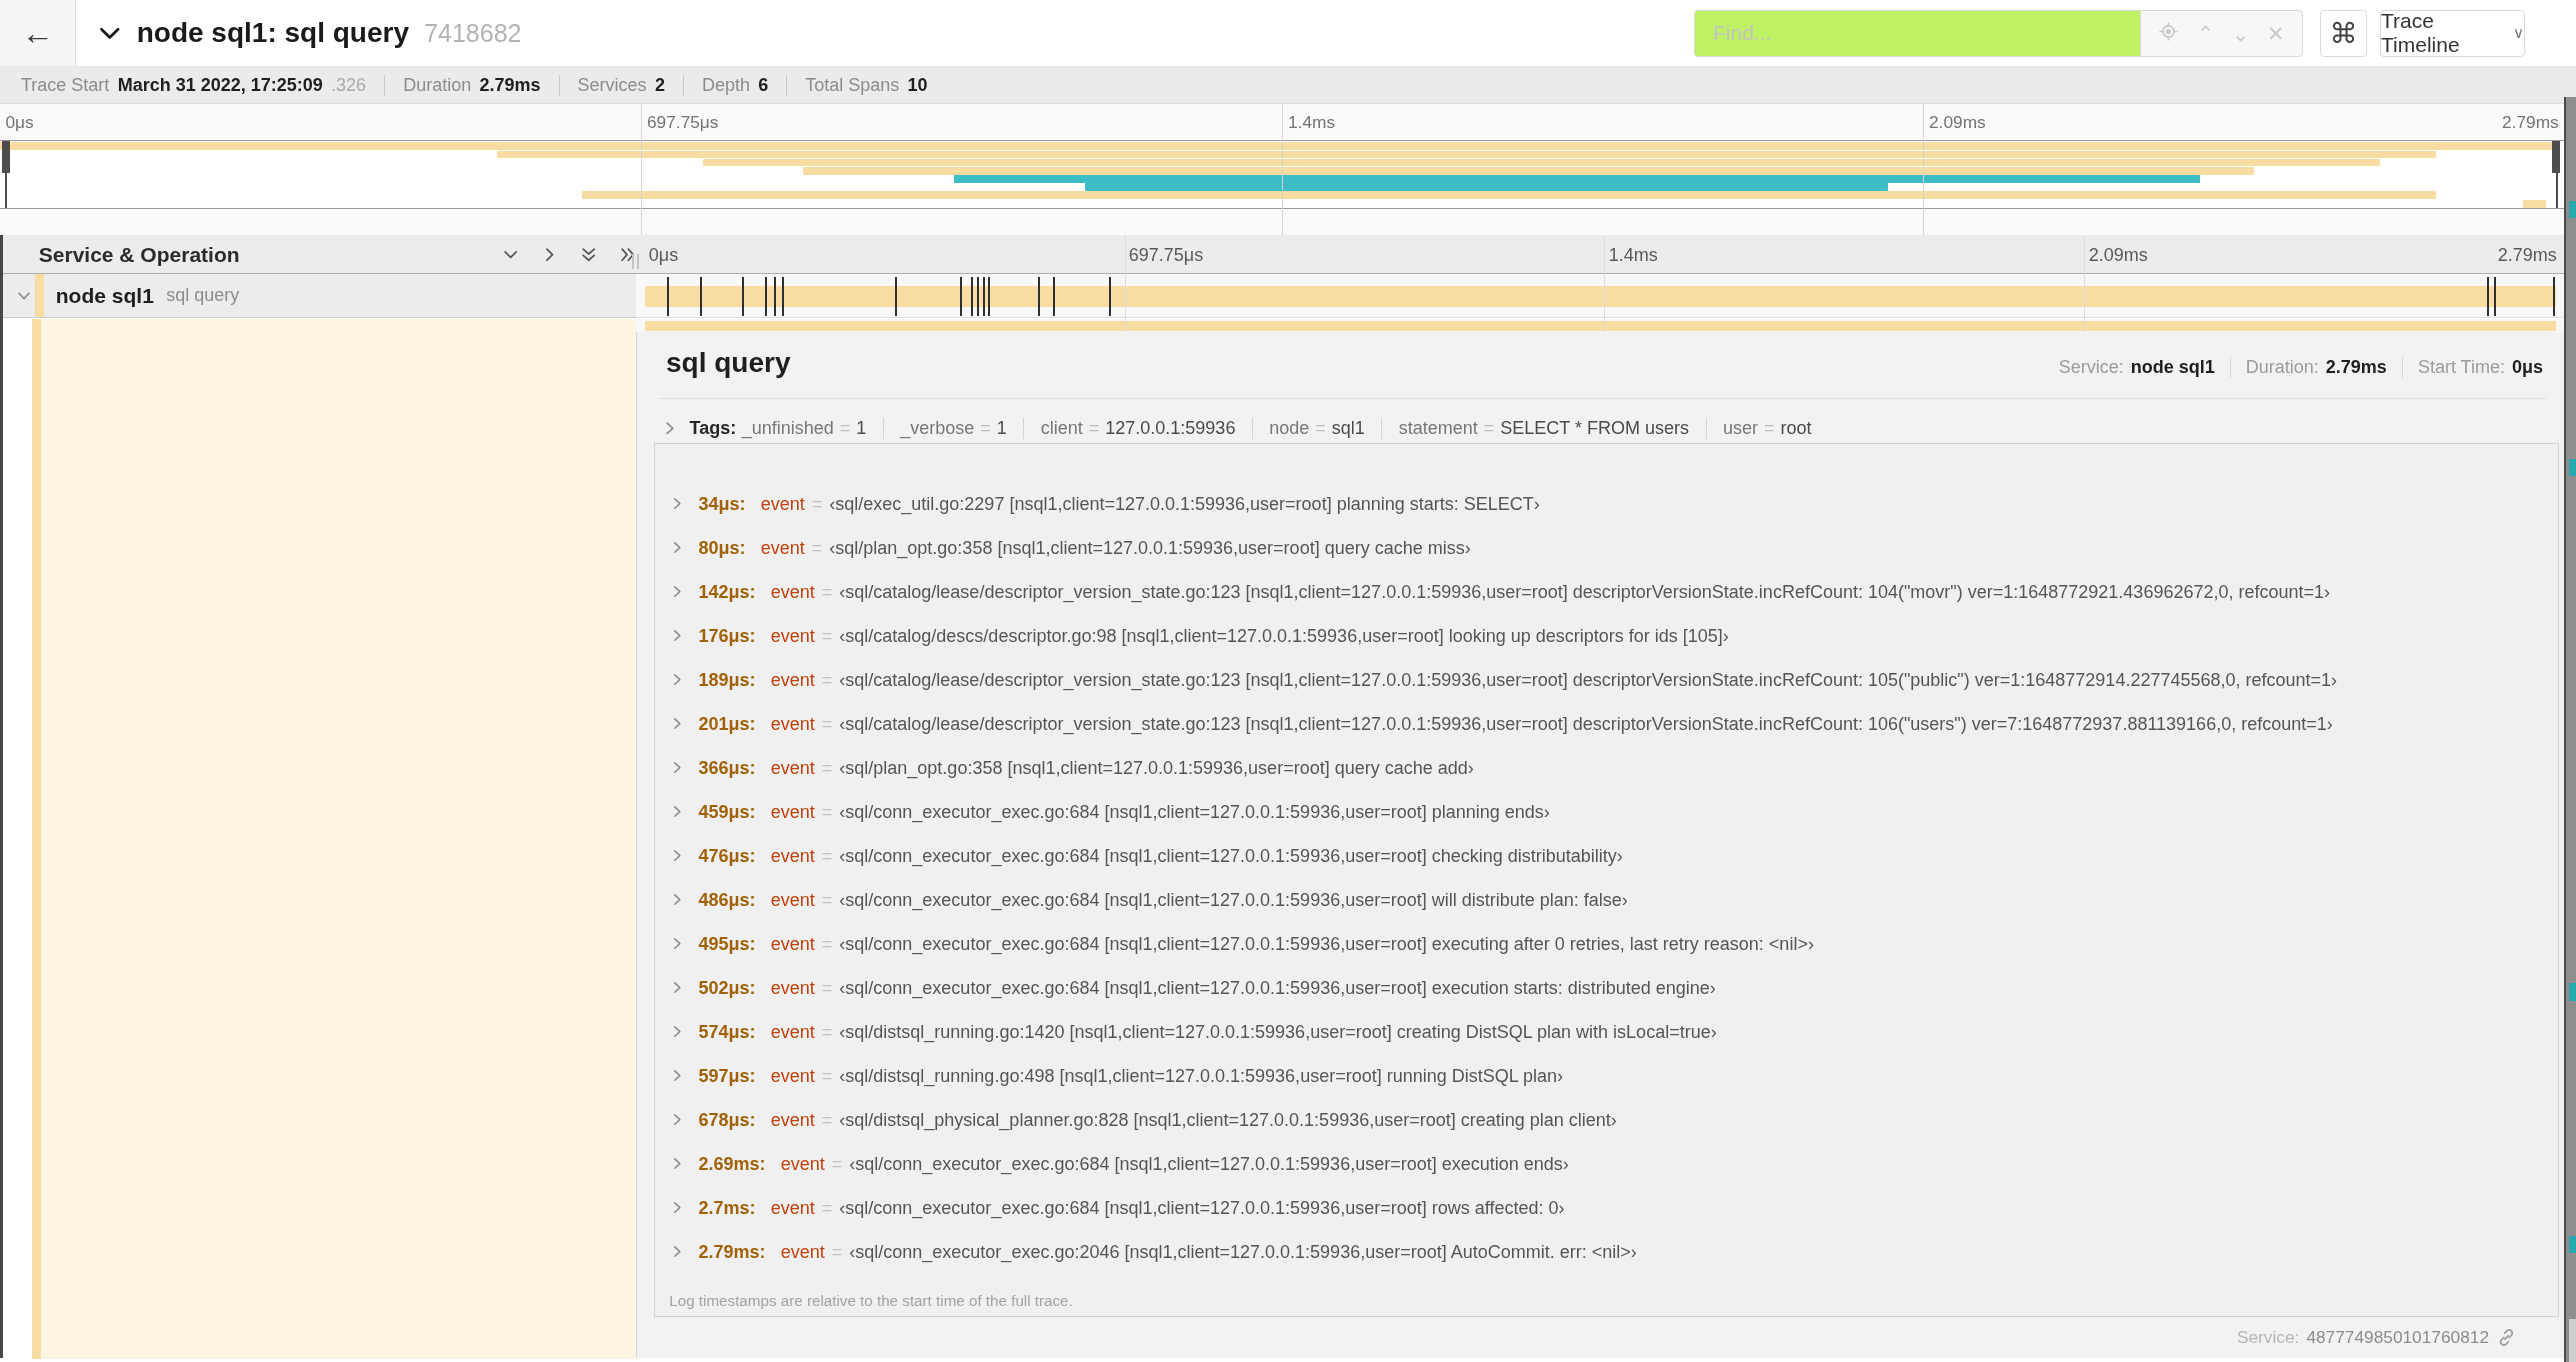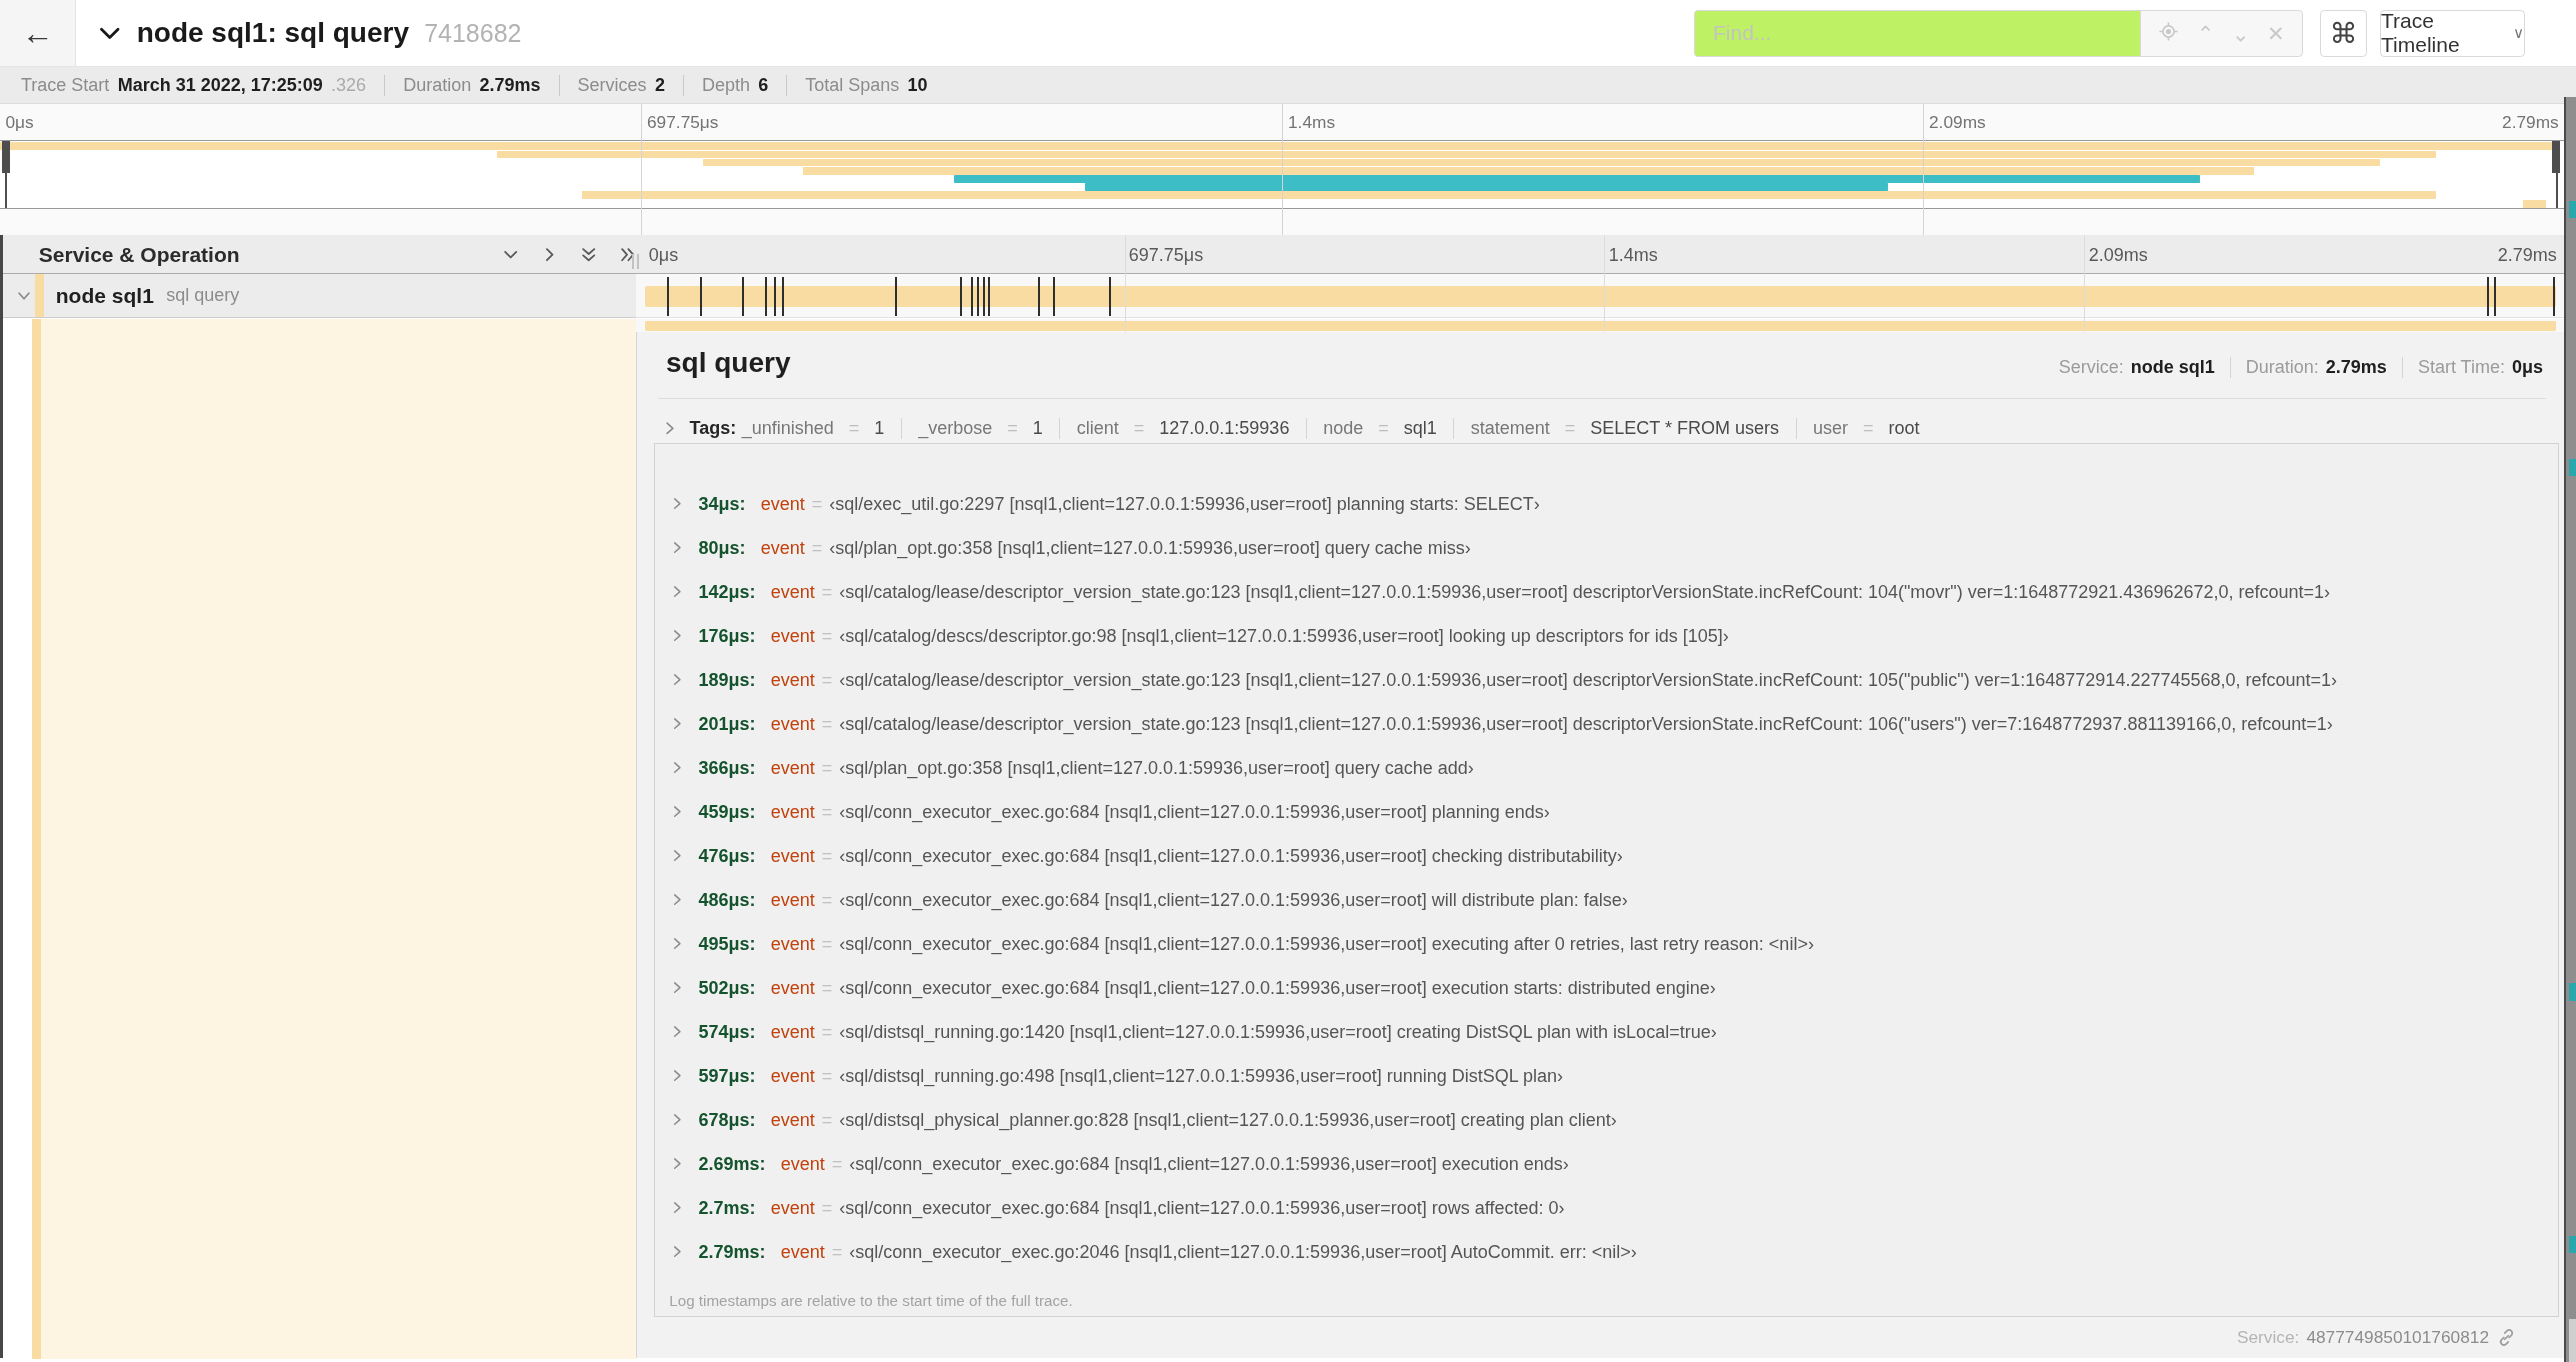--- a/index.html
+++ b/index.html
@@ -79,35 +79,35 @@
   .detail-stripe { position:absolute; left:29px; top:0; width:9px; bottom:0; background:var(--tan); }
   .detail { position:absolute; left:636px; top:332px; width:1929px; height:1026px; background:#f2f2f2; border-left:0.7px solid #d6d6d6; }
   .d-title { position:absolute; left:29px; top:15.2px; font-size:28px; font-weight:700; color:#1f1f1f; }
   .d-meta { position:absolute; right:22px; top:25px; display:flex; align-items:center; font-size:18px; color:#9b9b9b; }
   .d-meta .m-item { display:flex; gap:7px; align-items:center; }
   .d-meta .m-sep { width:0.7px; height:21px; background:#d4d4d4; margin:0 15.2px; }
   .d-meta b { color:#1f1f1f; }
   .d-divider { position:absolute; left:21px; right:19.4px; top:66px; height:1.4px; background:#dedede; }
   .d-tags { position:absolute; left:25px; top:80px; height:32px; display:flex; align-items:center; font-size:18px; cursor:pointer; }
   .d-tags .tags-label { font-weight:700; color:#262626; margin:0 5.5px 0 11px; }
-  .tag-item { display:flex; align-items:center; gap:15px; }
+  .tag-item { display:flex; align-items:center; gap:6px; }
   .tag-sep { width:0.7px; height:21px; background:#d4d4d4; margin:0 16.6px; }
   .tag-key { color:#777; }
   .tag-eq { color:#bdbdbd; }
   .tag-val { color:#4a4a4a; }
 
   .logs-box { position:absolute; left:17.3px; top:111px; width:1905px; height:874px; border:0.7px solid #d2d2d2; background:#f0f0f0; }
   .logs-head { height:37px; background:#e3e3e3; border-bottom:0.7px solid #cfcfcf; display:flex; align-items:center;
                padding-left:14px; gap:11px; font-size:18.7px; cursor:pointer; }
   .logs-head b { color:#262626; }
   .logs-count { color:#595959; }
   .logs-body { position:absolute; left:0; top:38px; right:0; }
   .log-row { height:44px; display:flex; align-items:center; padding-left:15.2px; gap:0; cursor:pointer; }
   .log-row .lchev { width:28px; display:flex; align-items:center; }
-  .log-time { font-size:18px; font-weight:700; color:#14532d; margin-right:15.2px; white-space:nowrap; }
+  .log-time { font-size:18px; font-weight:700; color:#a16207; margin-right:15.2px; white-space:nowrap; }
   .log-field { font-size:18px; color:#c2410c; margin-right:7px; }
   .log-eq { font-size:18px; color:#c0c0c0; margin-right:7px; }
   .log-val { font-size:18px; color:#555; white-space:nowrap; }
   .logs-note { position:absolute; left:14px; bottom:7px; font-size:15.2px; color:#a3a3a3; }
   .d-footer { position:absolute; right:48px; bottom:9.7px; display:flex; align-items:center; gap:7px; font-size:17.3px; }
   .spanid-label { color:#b5b5b5; }
   .spanid-val { color:#8c8c8c; }
 
   
   .edge { position:absolute; right:0; top:97px; width:11.8px; height:1266px; background:#8e8e8e; border-left:2.8px solid #4a4a4a; }

